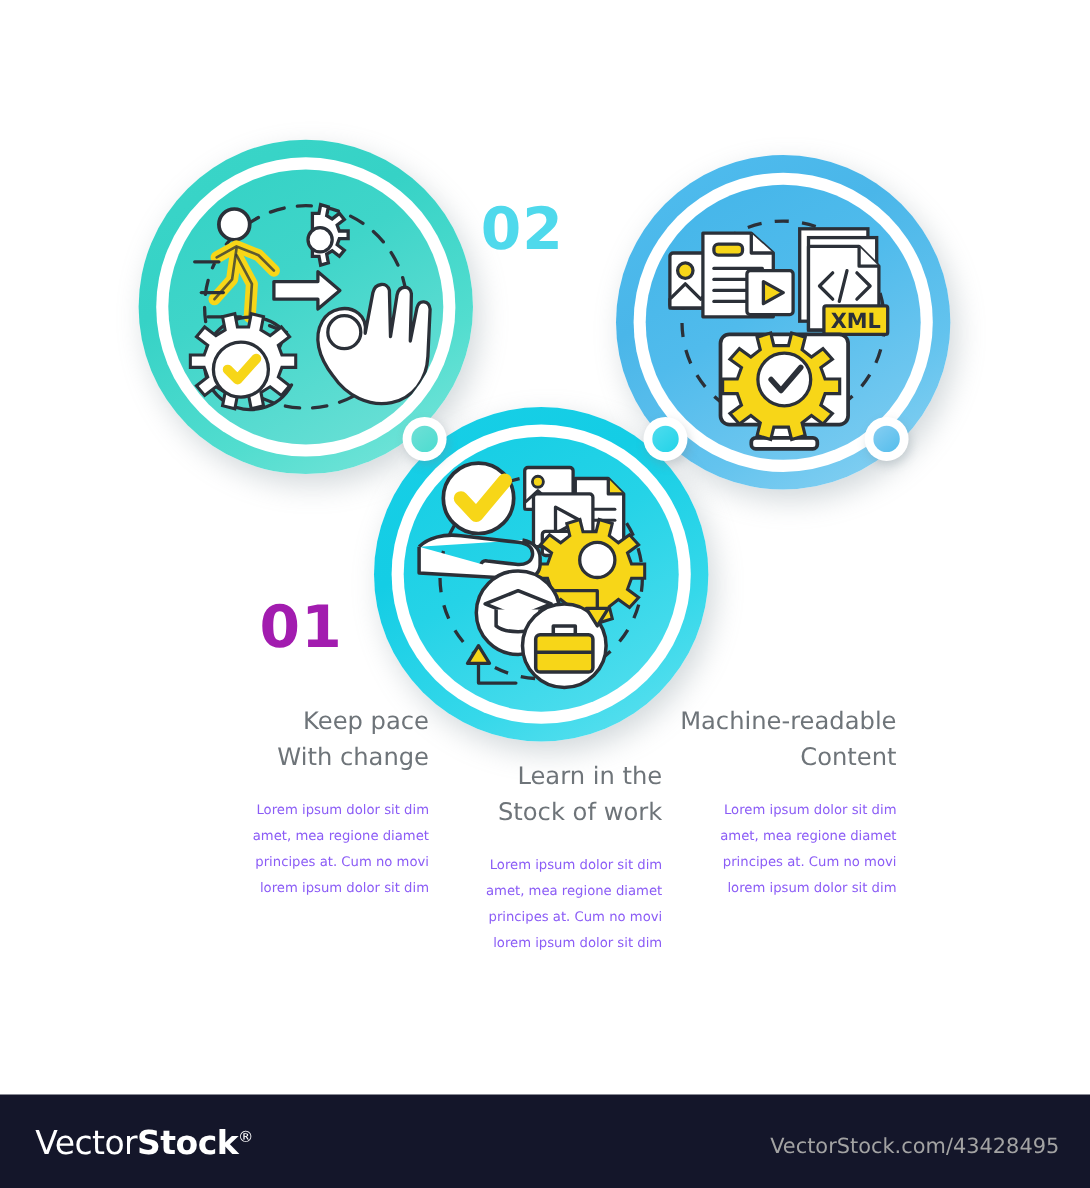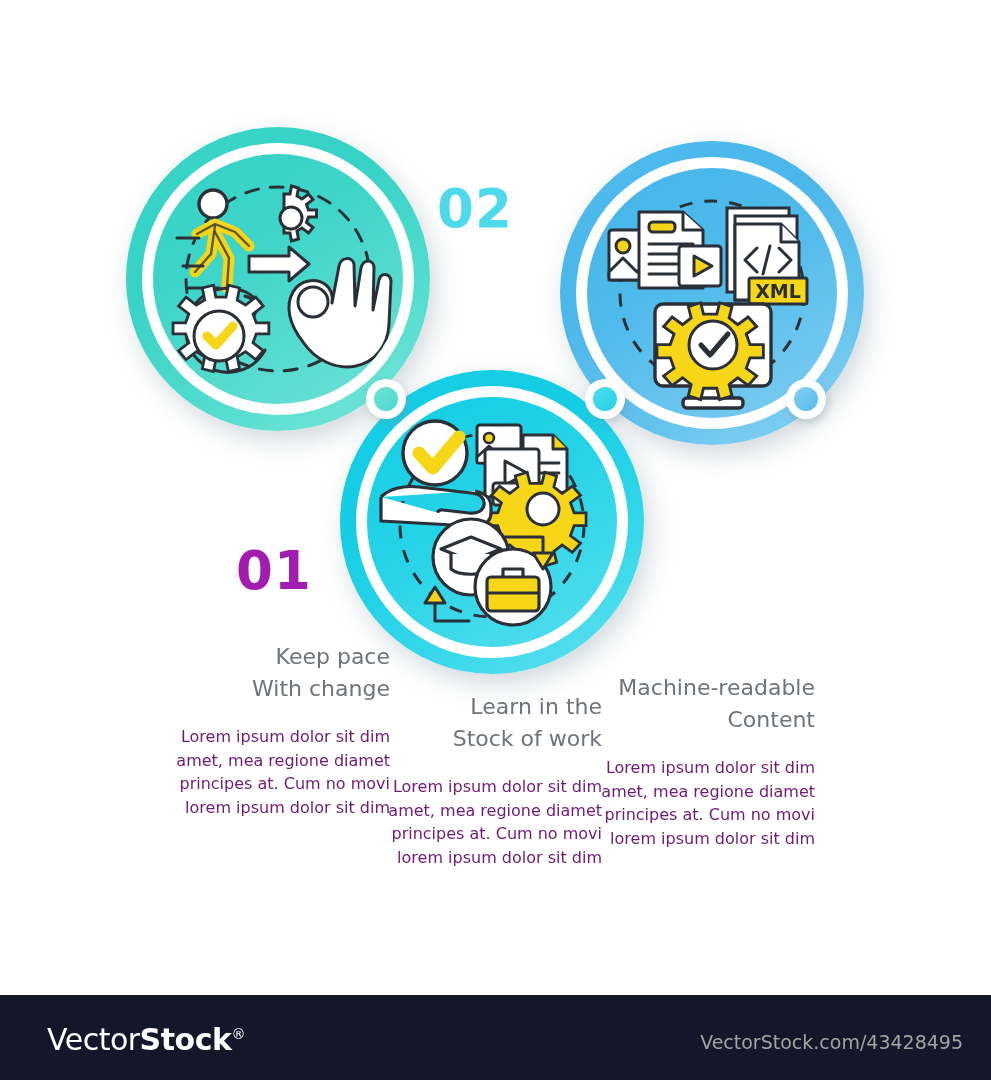--- a/index.html
+++ b/index.html
@@ -122,49 +122,49 @@
   .block-title {
     font-family: "DejaVu Sans", sans-serif;
     font-size: 22px;
     line-height: 32px;
     color: #6e7479;
     white-space: pre-line;
     margin: 0;
   }
   .block-body {
     font-family: "DejaVu Sans", sans-serif;
-    font-size: 16px;
+    font-size: 12px;
     line-height: 23.5px;
-    color: #701a75;
+    color: #8b5cf6;
     white-space: pre-line;
     margin: 0;
   }
   #text-01 { left: 160px; top: 641px; width: 230px; }
   #text-01 .block-body { margin-top: 20px; }
   #text-02 { left: 372px; top: 691px; width: 230px; }
   #text-02 .block-body { margin-top: 20px; }
-  #text-03 { left: 585px; top: 641px; width: 230px; margin-top: 31px; }
+  #text-03 { left: 585px; top: 641px; width: 230px; }
   #text-03 .block-body { margin-top: 20px; }
 
   
   #footer-bar {
     position: absolute;
     left: 0; top: 995px;
     width: 991px; height: 85px;
     background: #14162a;
   }
   #footer-logo {
     position: absolute;
     left: 32px; top: 27px;
     font-family: "DejaVu Sans", sans-serif;
     font-size: 30px;
     color: #ffffff;
     letter-spacing: -0.5px;
   }
-  #footer-logo .lw { font-weight: normal; margin-left: 15px; }
+  #footer-logo .lw { font-weight: normal; }
   #footer-logo .hw { font-weight: bold; }
   #footer-logo .reg { font-size: 14px; vertical-align: super; }
   #footer-url {
     position: absolute;
     right: 28px; top: 36px;
     font-family: "DejaVu Sans", sans-serif;
     font-size: 19px;
     color: #a3a3a3;
   }
 </style>

